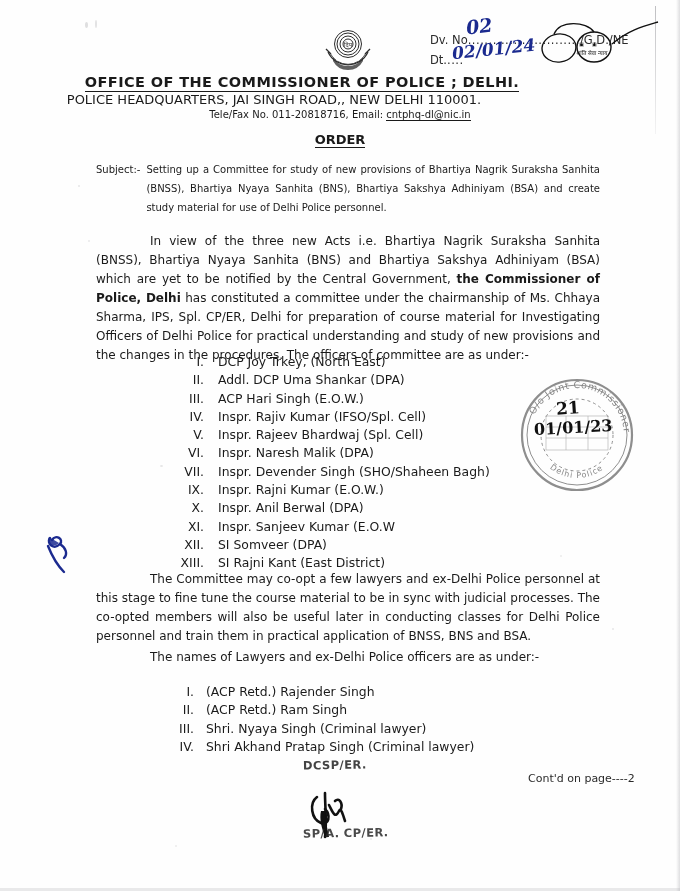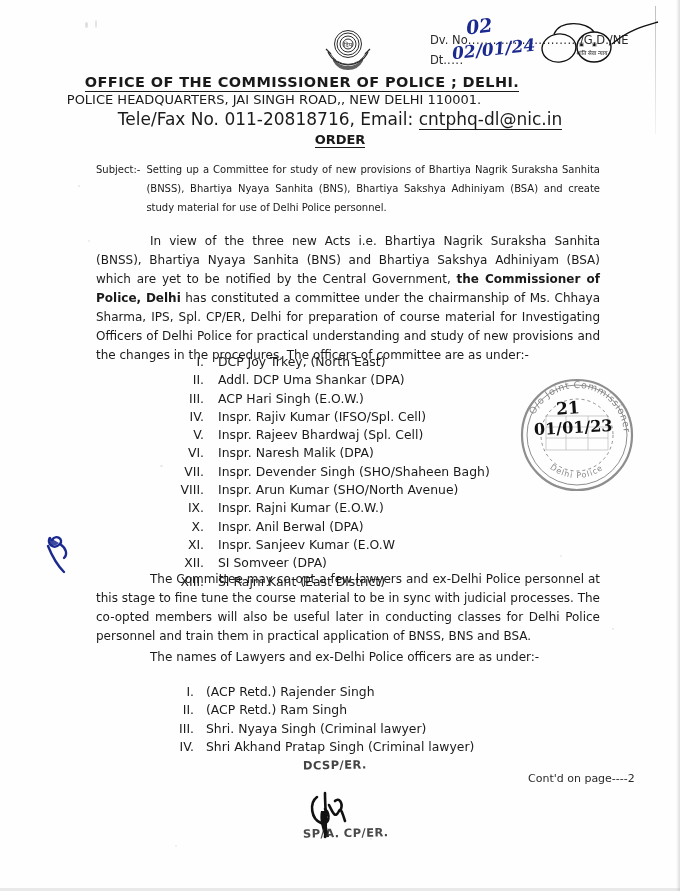--- a/index.html
+++ b/index.html
@@ -122,21 +122,21 @@
     left: 0; top: 92px;
     width: 548px;
     text-align: center;
     font-size: 13px;
   }
   .title-sub2 {
     position: absolute;
     left: 0; top: 109px;
     width: 680px;
     text-align: center;
-    font-size: 17px;
+    font-size: 10px;
   }
   .title-sub2 .email {
     border-bottom: 1px solid #1a1a1a;
   }
   .order-head {
     position: absolute;
     left: 0; top: 132px;
     width: 680px;
     text-align: center;
     font-size: 13px;
@@ -381,24 +381,20 @@
       </div>
     <div class="rrow">
         <span class="rnum">VI.</span>
         <span class="rtxt">Inspr. Naresh Malik (DPA)</span>
       </div>
     <div class="rrow">
         <span class="rnum">VII.</span>
         <span class="rtxt">Inspr. Devender Singh (SHO/Shaheen Bagh)</span>
       </div>
     <div class="rrow">
-        <span class="rnum">VIII.</span>
-        <span class="rtxt">Inspr. Arun Kumar (SHO/North Avenue)</span>
-      </div>
-    <div class="rrow">
         <span class="rnum">IX.</span>
         <span class="rtxt">Inspr. Rajni Kumar (E.O.W.)</span>
       </div>
     <div class="rrow">
         <span class="rnum">X.</span>
         <span class="rtxt">Inspr. Anil Berwal (DPA)</span>
       </div>
     <div class="rrow">
         <span class="rnum">XI.</span>
         <span class="rtxt">Inspr. Sanjeev Kumar (E.O.W</span>

